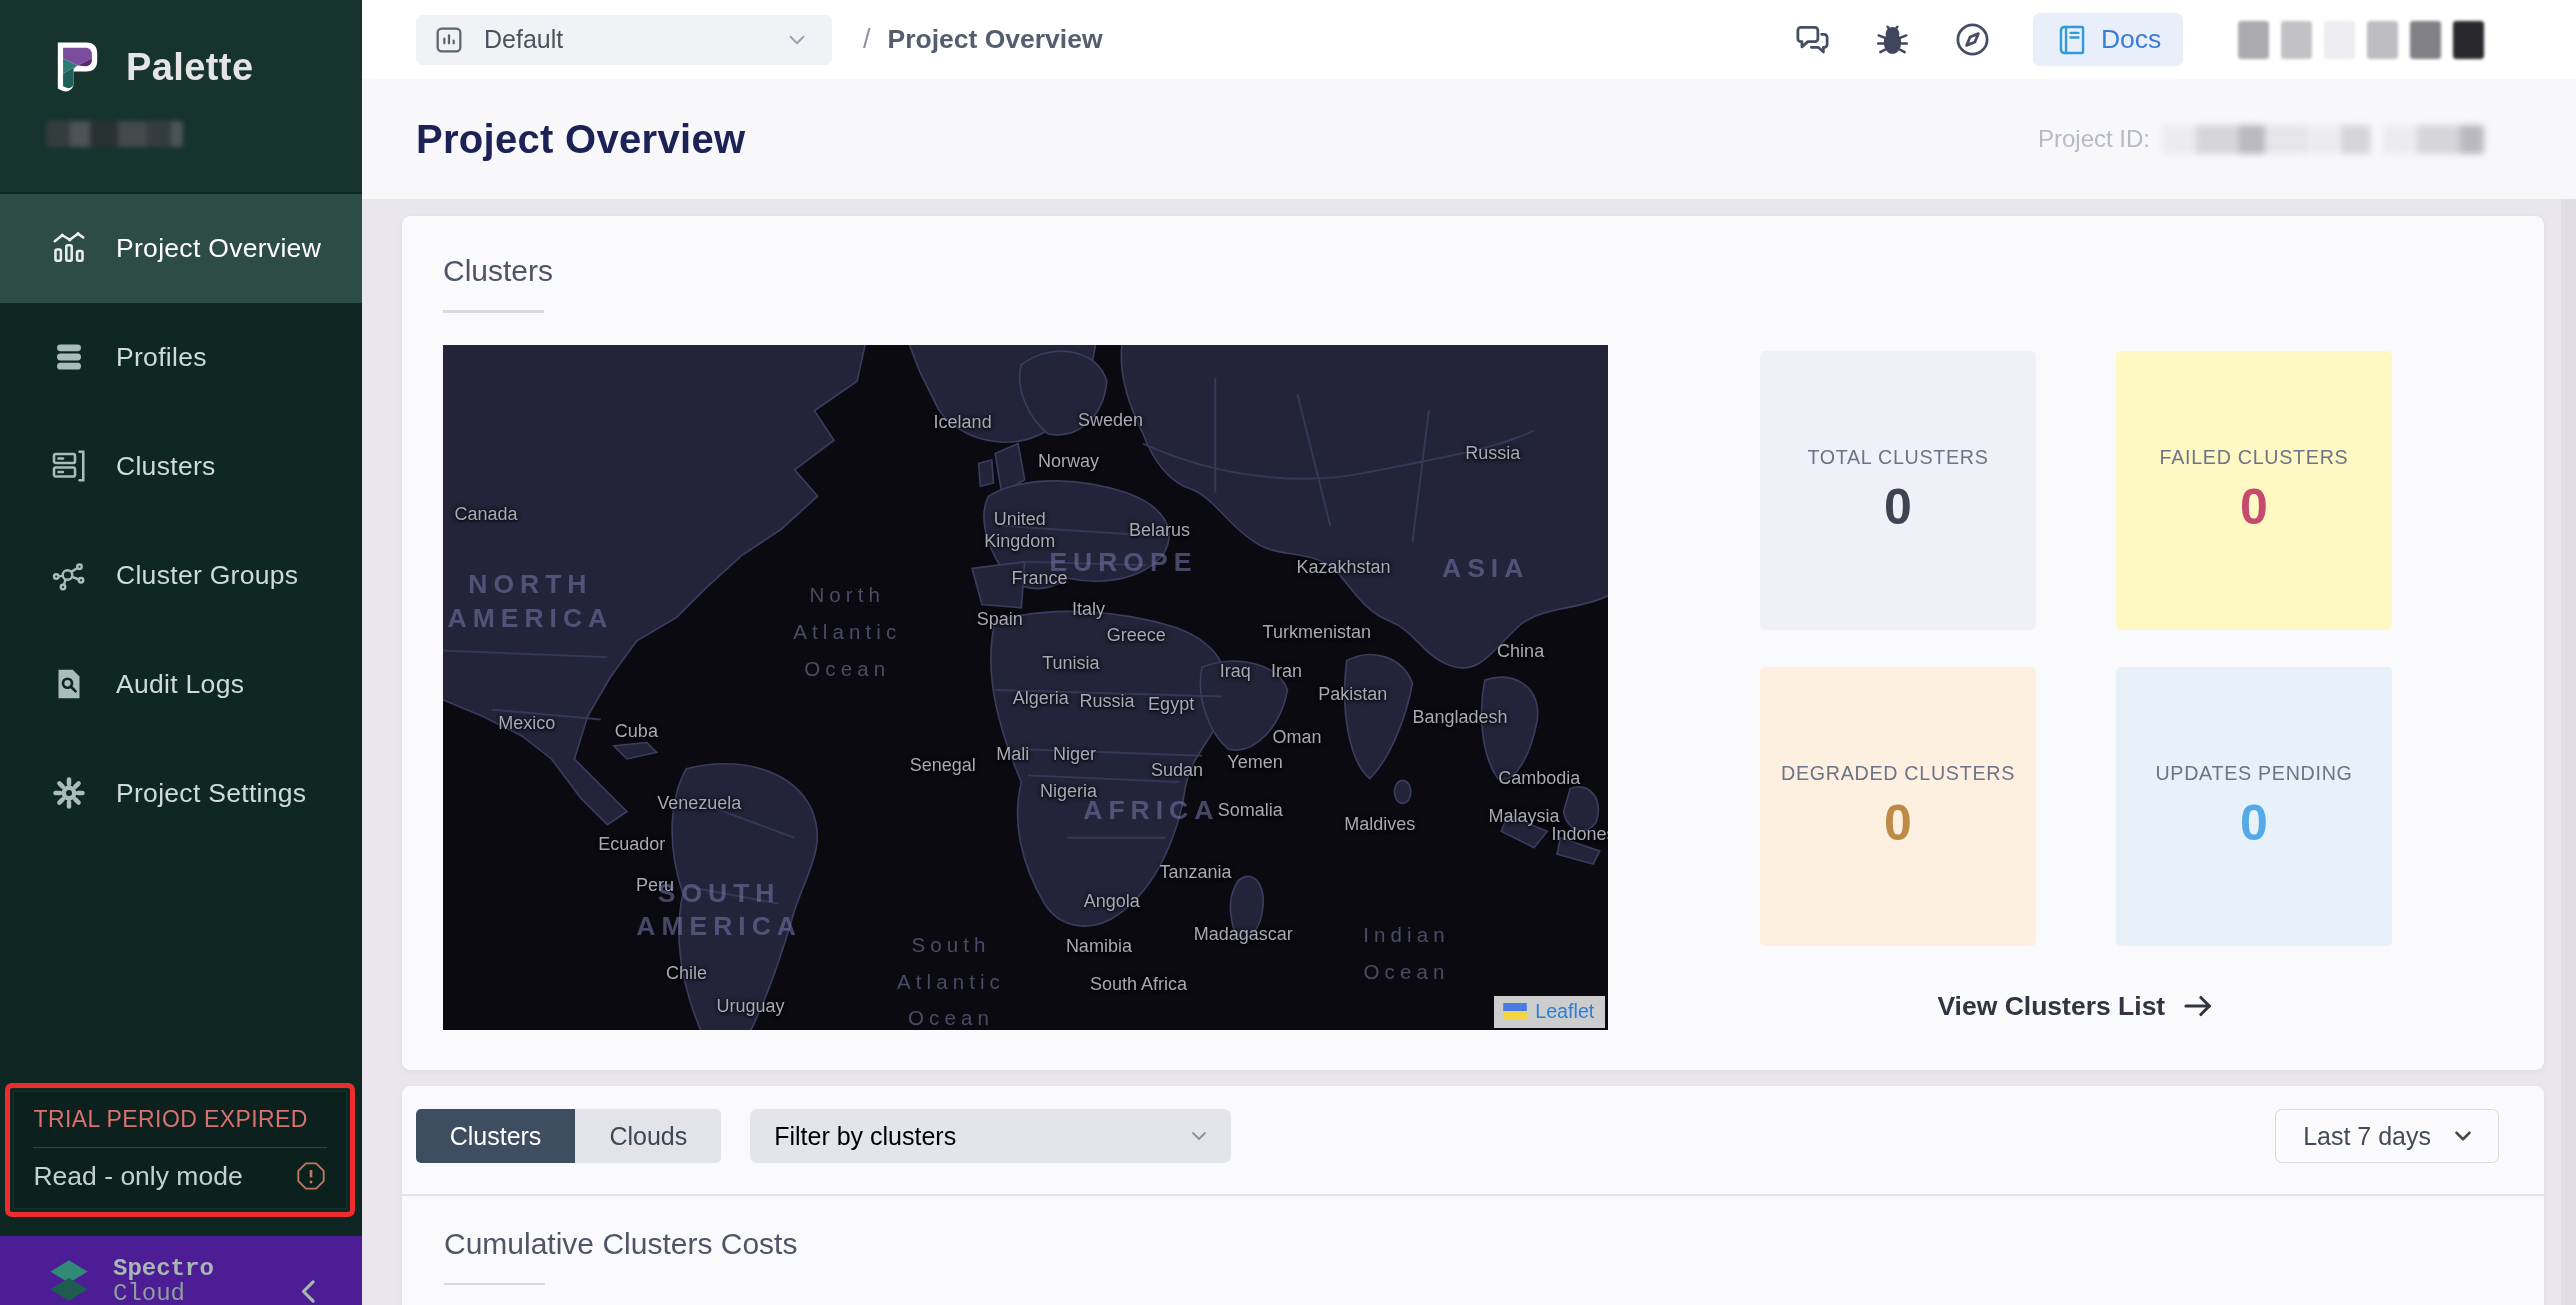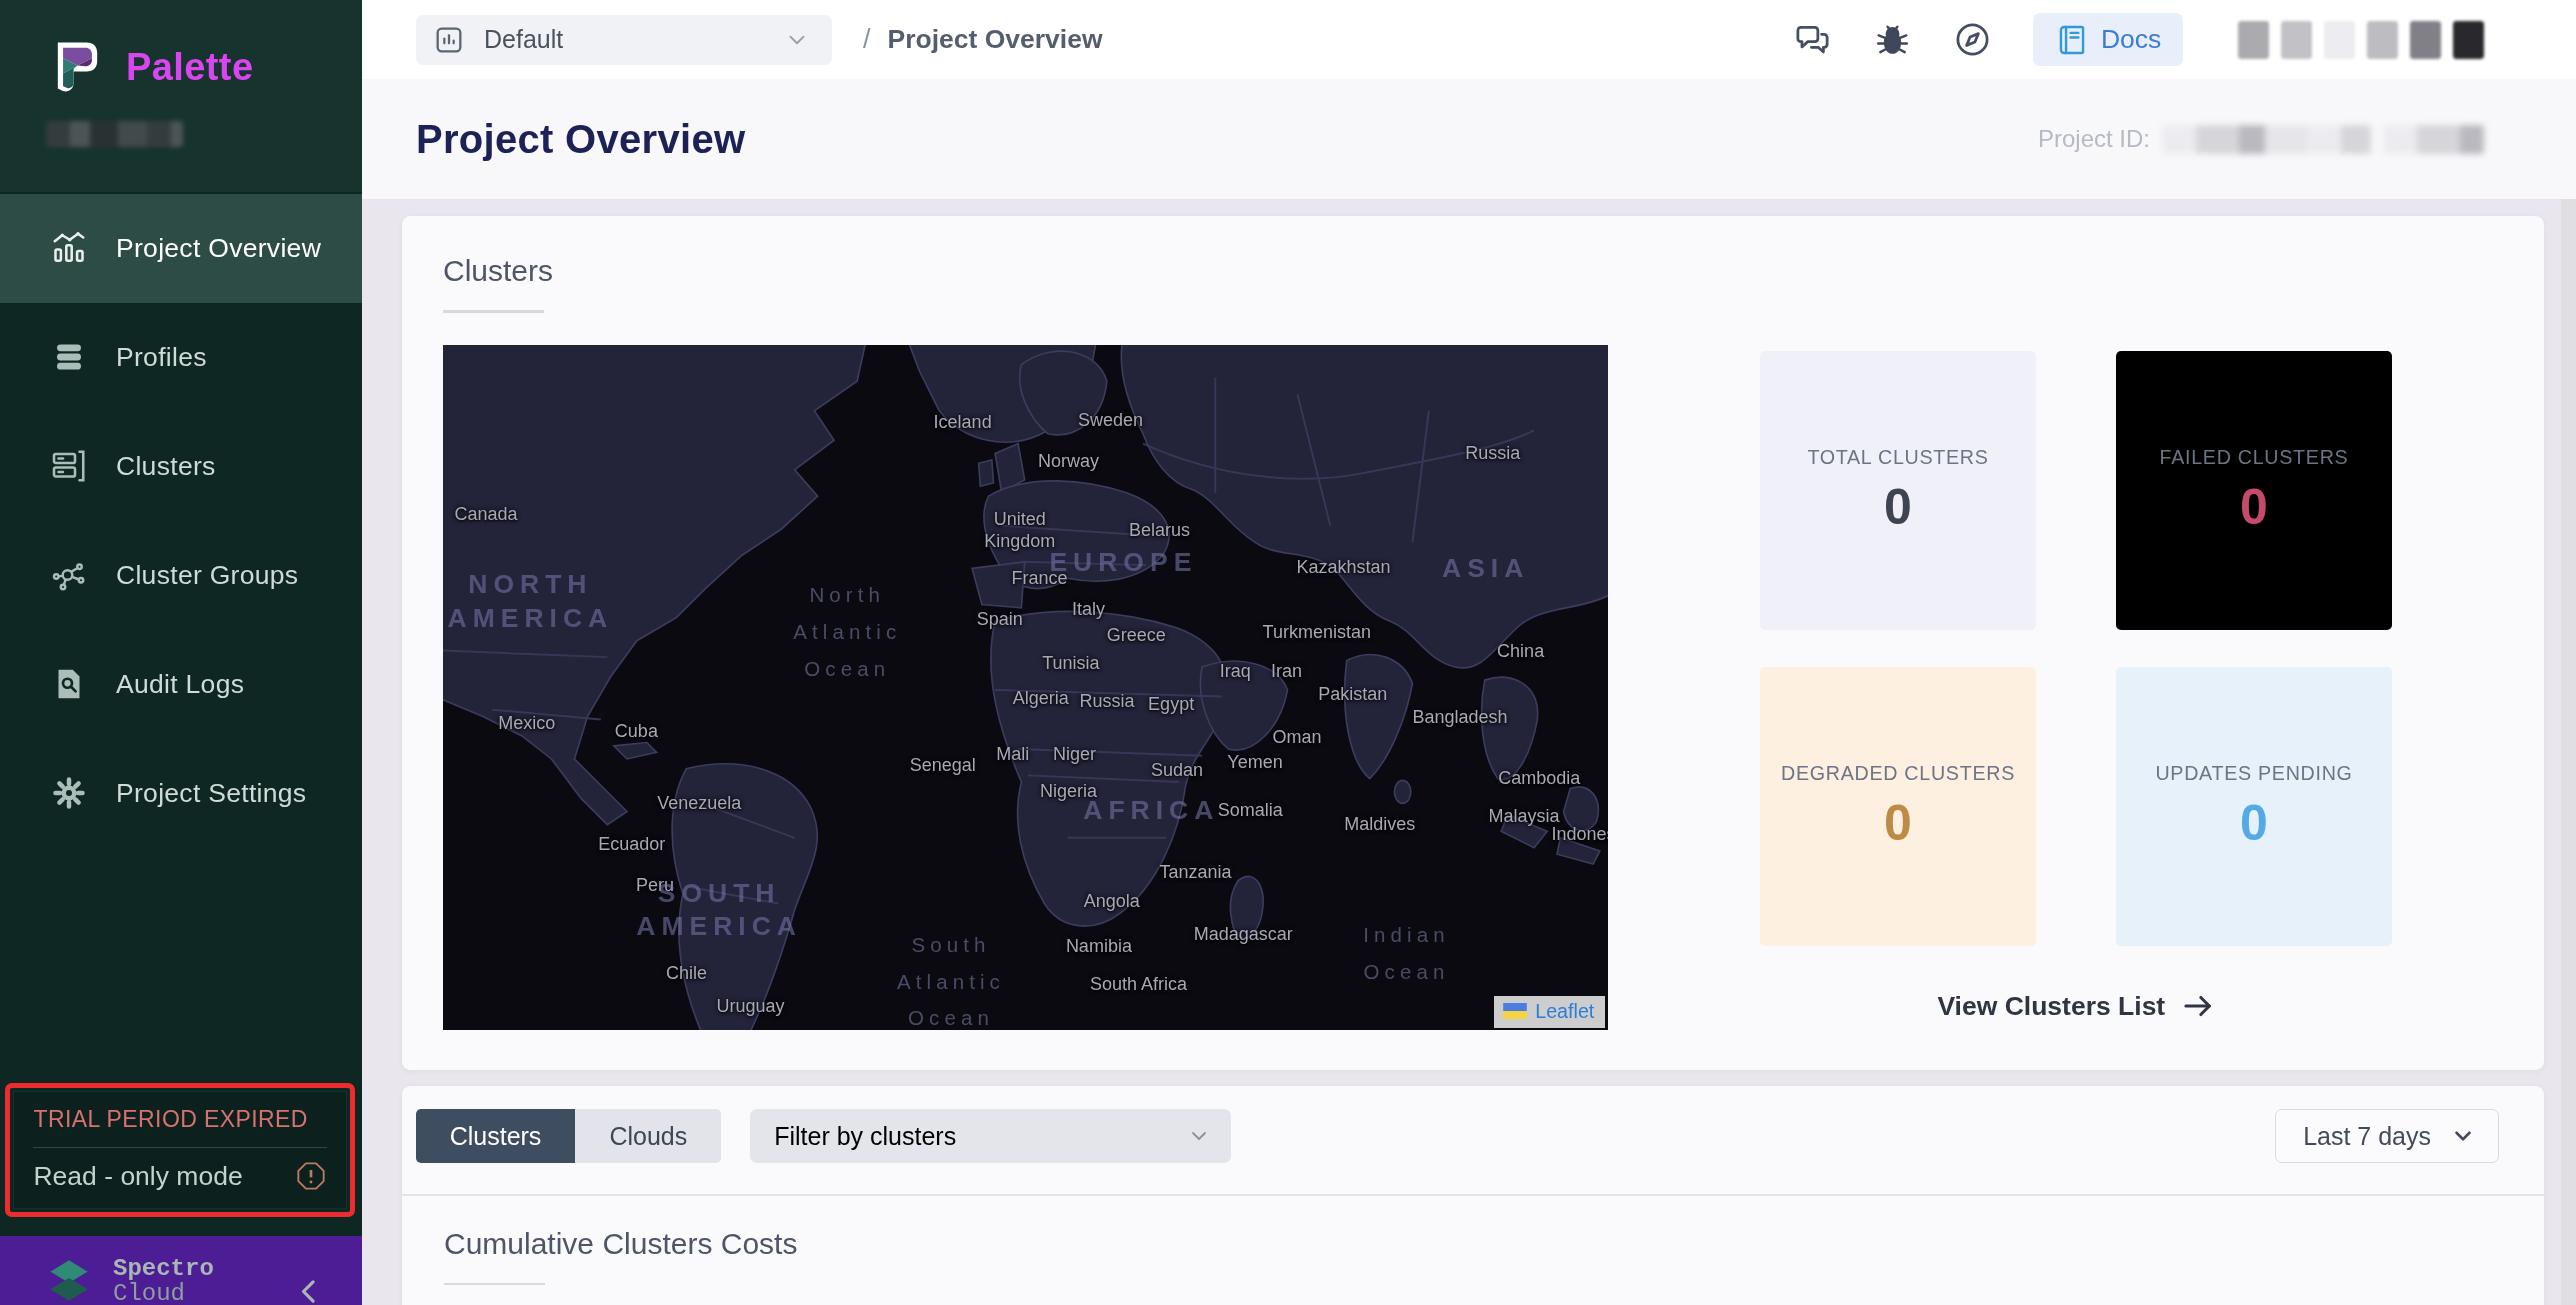--- a/index.html
+++ b/index.html
@@ -5,21 +5,21 @@
   * { margin:0; padding:0; box-sizing:border-box; }
   html,body { width:2576px; height:1306px; overflow:hidden; background:#fff;
               font-family:"Liberation Sans", sans-serif; }
   .app { width:2576px; height:1306px; display:flex; overflow:hidden; }
 
   
   .sidebar { width:362px; flex:0 0 362px; background:#0e2723; display:flex; flex-direction:column; color:#cfdbd8; }
   .side-header { height:192px; background:#16332e; padding:36px 0 0 46px; }
   .logo-row { display:flex; align-items:center; gap:17px; }
   .logo-mark { width:63px; height:63px; }
-  .logo-text { color:#d946ef; font-size:38px; font-weight:700; letter-spacing:0.4px; }
+  .logo-text { color:#e5e5e5; font-size:38px; font-weight:700; letter-spacing:0.4px; }
   .logo-redact { margin-top:22px; width:137px; height:26px; border-radius:3.4px;
     background:repeating-linear-gradient(90deg,#3a3f41 0 24px,#565b5e 24px 44px,#2d3234 44px 72px,#4a4f52 72px 101px);
     filter:blur(2.6px); opacity:.85; }
   .nav { display:flex; flex-direction:column; padding-top:1.7px; }
   .nav-item { height:109px; display:flex; align-items:center; gap:29px; padding-left:51px; cursor:pointer; }
   .nav-item.active { background:#2e4c46; color:#ffffff; }
   .nav-item.gap-before { margin-top:53px; }
   .nav-icon { width:36px; height:36px; flex:0 0 36px; color:#aabdb8; }
   .nav-item.active .nav-icon { color:#e8efed; }
   .nav-label { font-size:26.5px; letter-spacing:0.3px; }
@@ -438,21 +438,21 @@
               <span class="leaflet-text">Leaflet</span>
             </div>
           </div>
 
           <div class="stats-col">
             <div class="stats-grid">
               <div class="stat-card" style="background: rgb(240, 241, 248);">
                 <div class="stat-label">TOTAL CLUSTERS</div>
                 <div class="stat-value" style="color: rgb(62, 68, 82);">0</div>
               </div>
-              <div class="stat-card" style="background: #000000;">
+              <div class="stat-card" style="background: #fef9c3;">
                 <div class="stat-label">FAILED CLUSTERS</div>
                 <div class="stat-value" style="color: rgb(198, 74, 107);">0</div>
               </div>
               <div class="stat-card" style="background: rgb(253, 240, 224);">
                 <div class="stat-label">DEGRADED CLUSTERS</div>
                 <div class="stat-value" style="color: rgb(189, 139, 69);">0</div>
               </div>
               <div class="stat-card" style="background: rgb(230, 241, 250);">
                 <div class="stat-label">UPDATES PENDING</div>
                 <div class="stat-value" style="color: rgb(84, 170, 230);">0</div>

